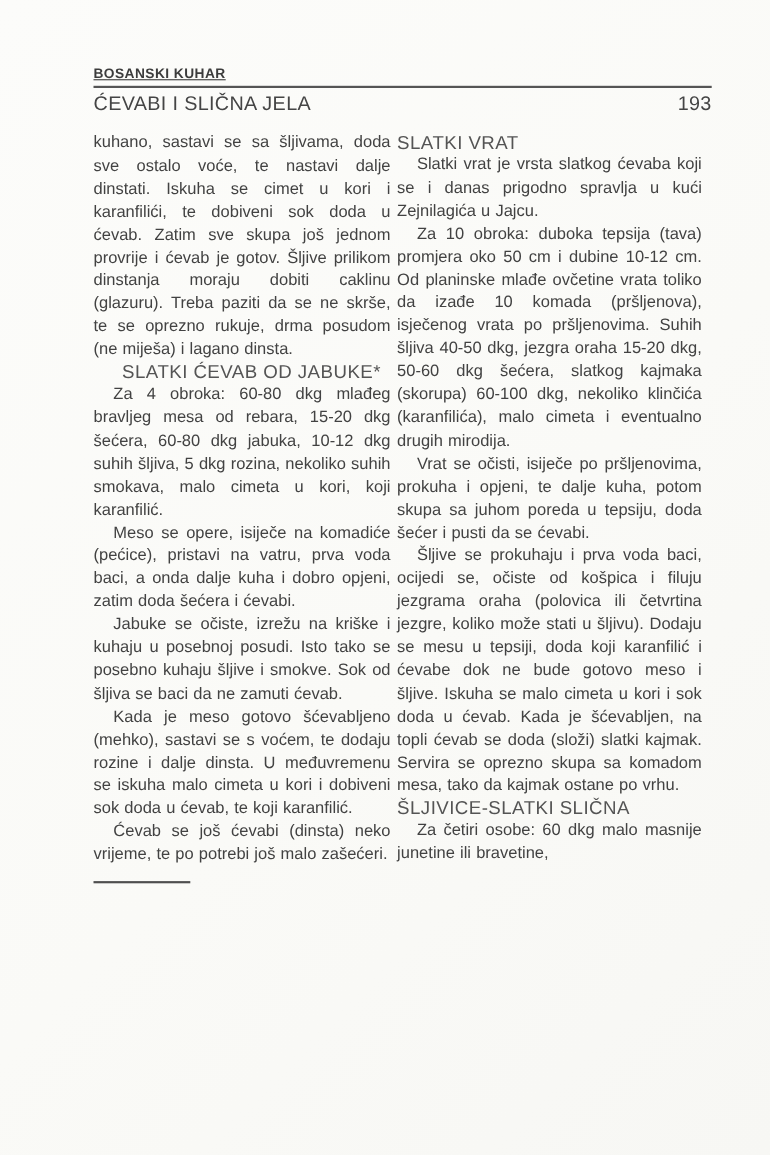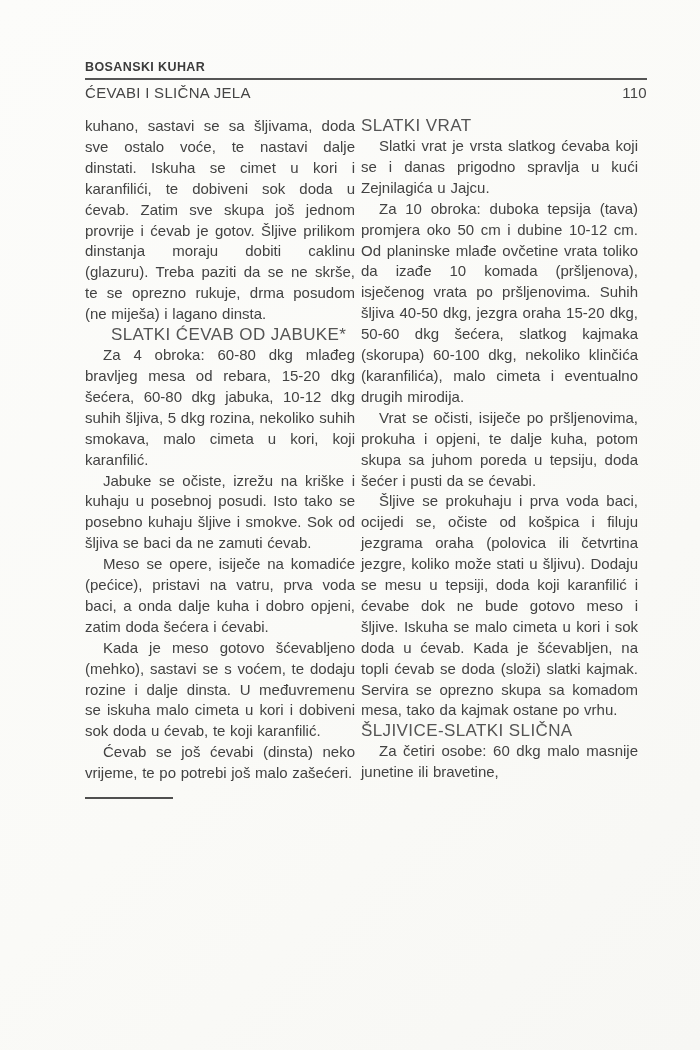--- a/index.html
+++ b/index.html
@@ -16,26 +16,27 @@
     overflow: hidden;
   }
   
   .header-top {
     font-size: 12.5px;
     font-weight: bold;
     letter-spacing: .4px;
     color: #3c3c3c;
     padding-bottom: 4px;
     border-bottom: 2px solid #555;
+    text-decoration: underline;
   }
   .header-row2 {
     display: flex;
     justify-content: space-between;
     align-items: baseline;
-    font-size: 15px;
+    font-size: 18px;
     letter-spacing: .3px;
     color: #454545;
     margin-top: 4px;
   }
   
   .columns { display: flex; gap: 6px; margin-top: 15px; }
   .col { box-sizing: border-box; }
   .col-left  { width: 270px; }
   .col-right { width: 277px; }
 
@@ -80,34 +81,34 @@
 </style>
 </head>
 <body>
 
 <div class="page">
 
   <header>
     <div class="header-top">BOSANSKI KUHAR</div>
     <div class="header-row2">
       <span>ĆEVABI I SLIČNA JELA</span>
-      <span>110</span>
+      <span>193</span>
     </div>
   </header>
 
   <div class="columns">
 
     <div class="col col-left">
       <p class="body noindent">kuhano, sastavi se sa šljivama, doda sve ostalo voće, te nastavi dalje dinstati. Iskuha se cimet u kori i karanfilići, te dobiveni sok doda u ćevab. Zatim sve skupa još jednom provrije i ćevab je gotov. Šljive prilikom dinstanja moraju dobiti caklinu (glazuru). Treba paziti da se ne skrše, te se oprezno rukuje, drma posudom (ne miješa) i lagano dinsta.</p>
 
       <h2 class="recipe h-left1">SLATKI ĆEVAB OD JABUKE*</h2>
 
       <p class="body">Za 4 obroka: 60-80 dkg mlađeg bravljeg mesa od rebara, 15-20 dkg šećera, 60-80 dkg jabuka, 10-12 dkg suhih šljiva, 5 dkg rozina, nekoliko suhih smokava, malo cimeta u kori, koji karanfilić.</p>
+      <p class="body">Meso se opere, isiječe na komadiće (pećice), pristavi na vatru, prva voda baci, a onda dalje kuha i dobro opjeni, zatim doda šećera i ćevabi.</p>
       <p class="body">Jabuke se očiste, izrežu na kriške i kuhaju u posebnoj posudi. Isto tako se posebno kuhaju šljive i smokve. Sok od šljiva se baci da ne zamuti ćevab.</p>
-      <p class="body">Meso se opere, isiječe na komadiće (pećice), pristavi na vatru, prva voda baci, a onda dalje kuha i dobro opjeni, zatim doda šećera i ćevabi.</p>
       <p class="body">Kada je meso gotovo šćevabljeno (mehko), sastavi se s voćem, te dodaju rozine i dalje dinsta. U međuvremenu se iskuha malo cimeta u kori i dobiveni sok doda u ćevab, te koji karanfilić.</p>
       <p class="body">Ćevab se još ćevabi (dinsta) neko vrijeme, te po potrebi još malo zašećeri.</p>
 
       <hr class="footnote-rule">
     </div>
 
     <div class="col col-right">
       <h2 class="recipe h-right1">SLATKI VRAT</h2>
 
       <p class="body">Slatki vrat je vrsta slatkog ćevaba koji se i danas prigodno spravlja u kući Zejnilagića u Jajcu.</p>

